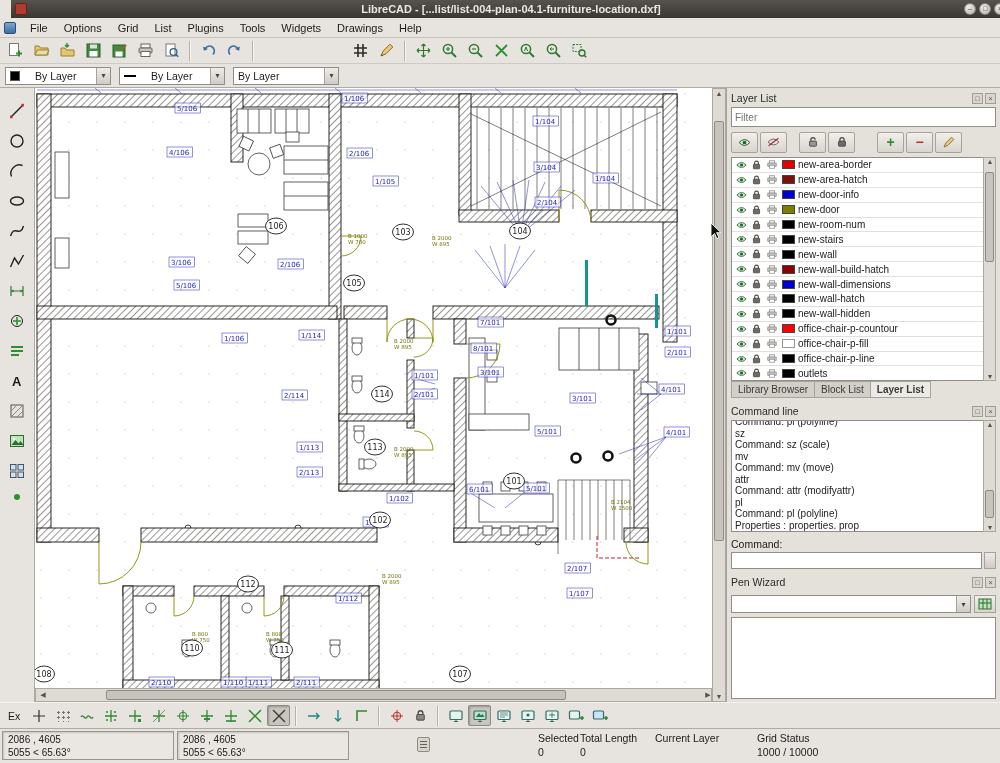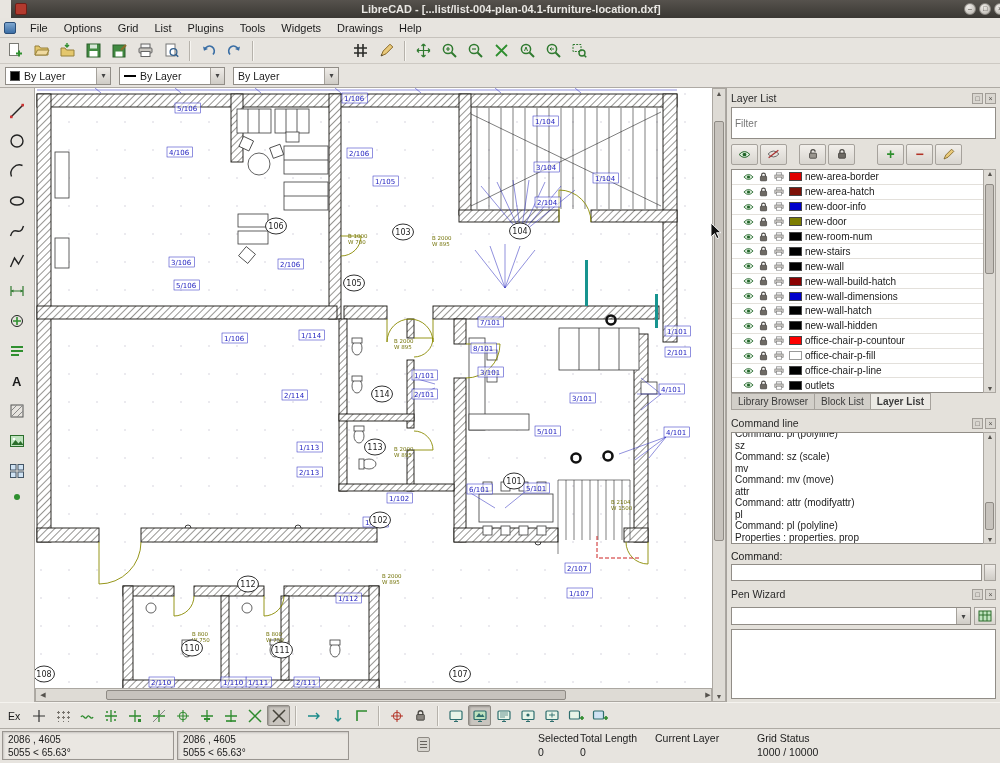--- a/index.html
+++ b/index.html
@@ -10,21 +10,21 @@
 .winbtns{position:absolute;right:5px;top:3px;display:flex;gap:3px}
 .winbtn{width:12px;height:12px;border-radius:50%;background:radial-gradient(circle at 35% 30%,#f0ede9,#b4b0aa);border:1px solid #8b8781;font-size:7px;line-height:10px;text-align:center;color:#45413c;font-weight:normal}
 
 .menubar{position:absolute;left:0;top:18px;width:1000px;height:20px;background:#e7e4df;border-bottom:1px solid #c6c2bc;display:flex;align-items:center;padding-left:4px}
 .menuicon{width:12px;height:12px;background:linear-gradient(#7fa7d0,#3c6ea5);border:1px solid #2a4e78;border-radius:2px;margin-right:6px}
 .menu-item{padding:2px 8px}
 .toolbar1{position:absolute;left:0;top:38px;width:1000px;height:26px;background:#e7e4df;border-bottom:1px solid #cdc9c3;display:flex;align-items:center;padding-left:3px;gap:1px}
 .toolbar2{position:absolute;left:0;top:64px;width:1000px;height:24px;background:#e7e4df;border-bottom:1px solid #aeaaa4;display:flex;align-items:center;padding-left:5px;gap:8px}
 .tbtn{width:25px;height:23px;display:flex;align-items:center;justify-content:center;border:1px solid transparent;border-radius:2px;flex:none}
 .tsep{width:0;height:20px;border-left:1px solid #b6b2ab;border-right:1px solid #f7f5f1;margin:0 4px;flex:none}
-.combo{width:106px;height:18px;background:#fff;border:1px solid #918d87;display:flex;align-items:center;padding-left:4px;gap:4px;position:relative}
+.combo{width:106px;height:18px;background:#fff;border:1px solid #918d87;display:flex;align-items:center;padding-left:4px;gap:15px;position:relative}
 .combo-label{flex:1;font-size:10.5px}
 .combo-arrow{width:14px;height:16px;background:linear-gradient(#efece8,#cfccc6);border-left:1px solid #a5a19b;display:flex;align-items:center;justify-content:center;font-size:8px;color:#444}
 .sw-black{width:10px;height:10px;background:#000;border:1px solid #555;flex:none}
 .sw-line{width:12px;height:0;border-top:2px solid #000;flex:none}
 
 .leftbar{position:absolute;left:0;top:88px;width:35px;height:614px;background:#e7e4df;border-right:1px solid #aeaaa4;display:flex;flex-direction:column;align-items:center;padding-top:10px;gap:4px}
 .ltbtn{width:26px;height:26px;display:flex;align-items:center;justify-content:center;border:1px solid transparent;border-radius:2px}
 .greendot{width:6px;height:6px;border-radius:50%;background:#2f8f2f;margin-top:6px}
 
 .canvas{position:absolute;left:35px;top:88px;width:677px;height:600px;background:#fff;overflow:hidden}
@@ -38,29 +38,29 @@
 .dimbox{fill:#ffffff;fill-opacity:.6;stroke:#2020c0;stroke-width:.5}
 .roomell{fill:#fff;stroke:#1c1c1c;stroke-width:.9}
 .roomtxt{font:8px "DejaVu Sans",sans-serif;fill:#1c1c1c;text-anchor:middle}
 .doortxt{font:5.5px "DejaVu Sans",sans-serif;fill:#74740a}
 
 .right-panel{position:absolute;left:726px;top:88px;width:274px;height:614px;background:#e4e1db;border-left:1px solid #a6a29c;padding:3px 4px;display:flex;flex-direction:column}
 .panel-head{display:flex;align-items:center;justify-content:space-between;height:14px;margin-bottom:2px}
 .panel-title{font-size:10.5px;color:#2a2a2a}
 .phbtns{display:flex;gap:2px}
 .phbtn{width:11px;height:11px;border:1px solid #a19d97;background:#d9d6d0;font-size:7px;line-height:9px;text-align:center;color:#55524d}
-.filter{height:32px;border:1px solid #918d87;background:#fff;font-size:10px;padding:0 3px;color:#999;margin-bottom:3px;font-family:"Liberation Sans",sans-serif}
+.filter{height:20px;border:1px solid #918d87;background:#fff;font-size:10px;padding:0 3px;color:#999;margin-bottom:3px;font-family:"Liberation Sans",sans-serif}
 .ltb{display:flex;align-items:center;gap:2px;height:24px;margin-bottom:3px}
 .lbtn{width:27px;height:21px;border:1px solid #a6a29c;border-radius:2px;background:linear-gradient(#f2efeb,#d8d5cf);display:flex;align-items:center;justify-content:center}
 .lgap{width:8px}
 .plus{color:#2f8f2f;font-weight:bold;font-size:14px;line-height:12px}
 .minus{color:#b33327;font-weight:bold;font-size:14px;line-height:12px}
 .layer-wrap{display:flex;height:224px;margin-bottom:0}
 .layer-table{flex:1;background:#fff;border:1px solid #918d87;border-right:none;overflow:hidden}
-.layer-row{display:flex;align-items:center;height:14.9px;border-bottom:1px solid #e3e0db;padding-left:9px}
+.layer-row{display:flex;align-items:center;height:14.9px;border-bottom:1px solid #e3e0db;padding-left:2px}
 .lcell{width:15px;display:flex;justify-content:center;flex:none}
 .lswatch{width:13px;height:9px;border:1px solid #444;margin:0 3px;flex:none}
 .lname{font-size:10px;white-space:nowrap;overflow:hidden}
 .mini-scroll{width:13px;background:#dedbd5;border:1px solid #aba7a1;position:relative;flex:none}
 .panel-tabs{display:flex;height:17px;margin-bottom:6px}
 .ptab{font-size:10px;padding:2px 6px;border:1px solid #a6a29c;border-left:none;background:#d2cfc9;color:#3a3a3a;white-space:nowrap}
 .ptab:first-child{border-left:1px solid #a6a29c}
 .ptab.active{background:#eceae5;font-weight:bold}
 .cmd-wrap{display:flex;height:112px;margin-bottom:4px}
 .cmd-history{flex:1;background:#fff;border:1px solid #918d87;border-right:none;font-size:10px;line-height:11.5px;padding:0 3px;overflow:hidden}

